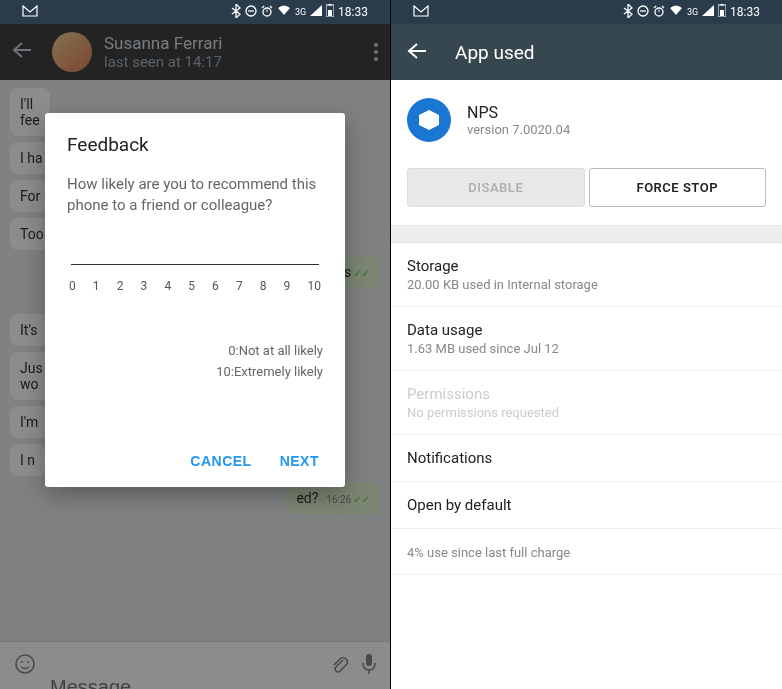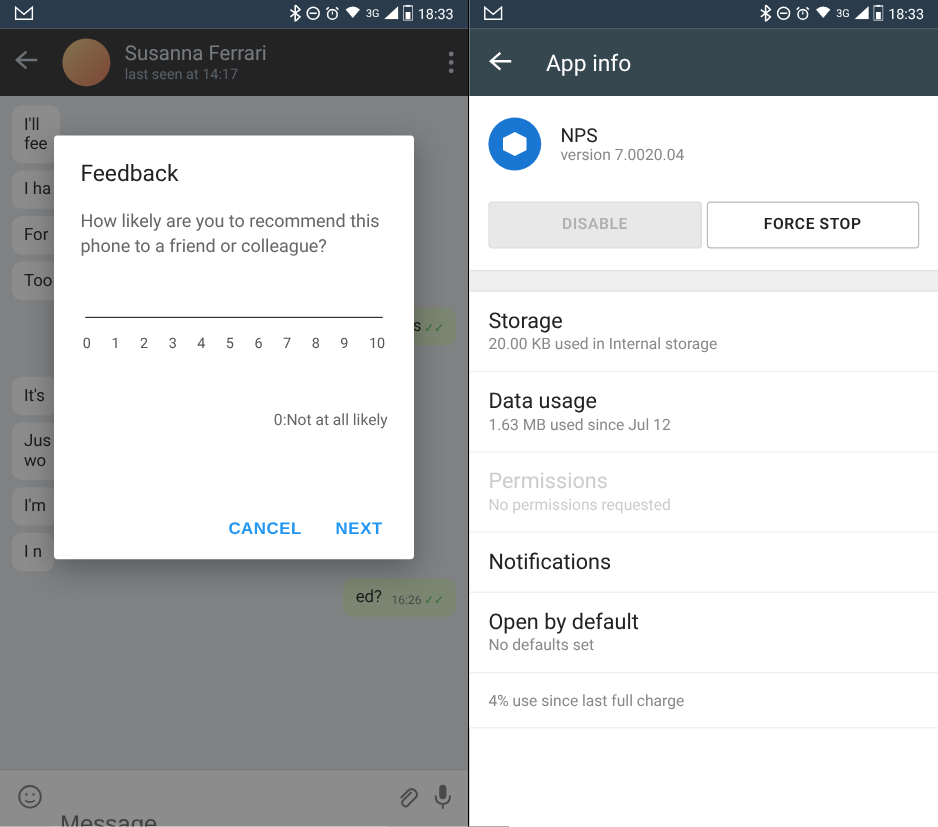--- a/index.html
+++ b/index.html
@@ -2,31 +2,31 @@
 <html><head>
   <meta charset="utf-8">
   <style>
     * { margin: 0; padding: 0; box-sizing: border-box; }
     body { font-family: Roboto, Arial, sans-serif; background: #000; }
     .container { display: flex; width: 782px; height: 689px; }
     .screen { width: 391px; height: 689px; position: relative; background: #fff; overflow: hidden; }
     .screen-left { border-right: 1px solid #000; }
     
     
-    .status-bar { height: 24px; background: #2a3b4c; color: #fff; display: flex; align-items: center; justify-content: space-between; padding: 0 12px; font-size: 12px; }
+    .status-bar { height: 24px; background: #2a3b4c; color: #fff; display: flex; align-items: center; justify-content: space-between; padding: 0 22px; font-size: 12px; }
     .status-right { display: flex; align-items: center; gap: 4px; }
     .status-icon { display: inline-block; }
     
     
     .chat-header { height: 56px; background: #404040; display: flex; align-items: center; padding: 0 12px; color: #c8d2dc; }
     .back-arrow { margin-right: 20px; }
     .avatar { width: 40px; height: 40px; border-radius: 50%; background: linear-gradient(135deg, #f0d090, #e08060); margin-right: 12px; }
     .chat-title { flex: 1; }
     .chat-name { font-size: 17px; color: #d8e0e8; }
-    .chat-status { font-size: 12px; color: #a0b0c0; }
+    .chat-status { font-size: 15px; color: #a0b0c0; }
     .menu-dots { display: flex; flex-direction: column; gap: 3px; }
     .menu-dots span { width: 4px; height: 4px; background: #c8d2dc; border-radius: 50%; }
     
     .chat-body { position: absolute; top: 80px; left: 0; right: 0; bottom: 0; background: #e8ecef; padding: 8px 10px 50px; }
     .bubble { background: #fff; border-radius: 8px; padding: 8px 10px; margin-bottom: 6px; display: inline-block; font-size: 14px; color: #333; }
     .bubble-in { background: #fff; }
     .bubble-out { background: #e1f5d0; margin-left: auto; display: block; width: fit-content; }
     .msg-time { font-size: 10px; color: #888; float: right; margin-left: 8px; margin-top: 4px; }
     .checks { color: #5ec65e; margin-left: 2px; }
     
@@ -55,21 +55,21 @@
     .app-icon { width: 44px; height: 44px; border-radius: 50%; background: #1976D2; margin-right: 16px; display: flex; align-items: center; justify-content: center; }
     .app-icon-inner { width: 20px; height: 20px; background: #fff; clip-path: polygon(50% 0, 100% 25%, 100% 75%, 50% 100%, 0 75%, 0 25%); }
     .app-name { font-size: 16px; color: #222; }
     .app-version { font-size: 13px; color: #888; }
     .btn-row { display: flex; gap: 4px; padding: 8px 16px 18px; }
     .app-btn { flex: 1; padding: 11px 0; border-radius: 3px; font-size: 13px; font-weight: 600; letter-spacing: 0.5px; text-align: center; cursor: pointer; }
     .btn-disable { background: #e8e8e8; color: #b0b0b0; border: 1px solid #ddd; }
     .btn-force { background: #fff; color: #222; border: 1px solid #bbb; }
     .divider-thick { height: 18px; background: #eee; border-top: 1px solid #e0e0e0; border-bottom: 1px solid #e0e0e0; }
     .setting-item { padding: 14px 16px; border-bottom: 1px solid #eee; }
-    .setting-title { font-size: 18px; color: #222; }
+    .setting-title { font-size: 15px; color: #222; }
     .setting-sub { font-size: 13px; color: #888; margin-top: 2px; }
     .setting-disabled .setting-title, .setting-disabled .setting-sub { color: #ccc; }
   </style>
 </head>
 <body>
 
 <div class="container">
 
   <div class="screen screen-left">
     <div class="status-bar">
@@ -193,20 +193,21 @@
           <span>4</span>
           <span>5</span>
           <span>6</span>
           <span>7</span>
           <span>8</span>
           <span>9</span>
           <span>10</span>
       </div>
       <div class="legend">
         <div>0:Not at all likely</div>
+        <div>10:Extremely likely</div>
       </div>
       <div class="dialog-actions">
         <button class="dialog-btn">CANCEL</button>
         <button class="dialog-btn">NEXT</button>
       </div>
     </div>
   </div>
 
   <div class="screen">
     <div class="status-bar">
@@ -244,21 +245,21 @@
         <span>18:33</span>
       </div>
     </div>
 
     <div class="appinfo-header">
       <span class="back-arrow">
         <svg width="20" height="16">
             <path d="M10 1 L2 8 L10 15 M2 8 L19 8" stroke="#fff" stroke-width="2" fill="none"></path>
           </svg>
       </span>
-      <span>App info</span>
+      <span>App used</span>
     </div>
 
     <div class="appinfo-body">
       <div class="app-row">
         <div class="app-icon">
             <div class="app-icon-inner"></div>
           </div>
         <div>
           <div class="app-name">NPS</div>
           <div class="app-version">version 7.0020.04</div>
@@ -280,20 +281,19 @@
       </div>
       <div class="setting-item setting-disabled">
         <div class="setting-title">Permissions</div>
         <div class="setting-sub">No permissions requested</div>
       </div>
       <div class="setting-item">
         <div class="setting-title">Notifications</div>
       </div>
       <div class="setting-item">
         <div class="setting-title">Open by default</div>
-        <div class="setting-sub">No defaults set</div>
       </div>
       <div class="setting-item">
         <div class="setting-sub">4% use since last full charge</div>
       </div>
     </div>
   </div>
 </div>
 
 </body></html>

